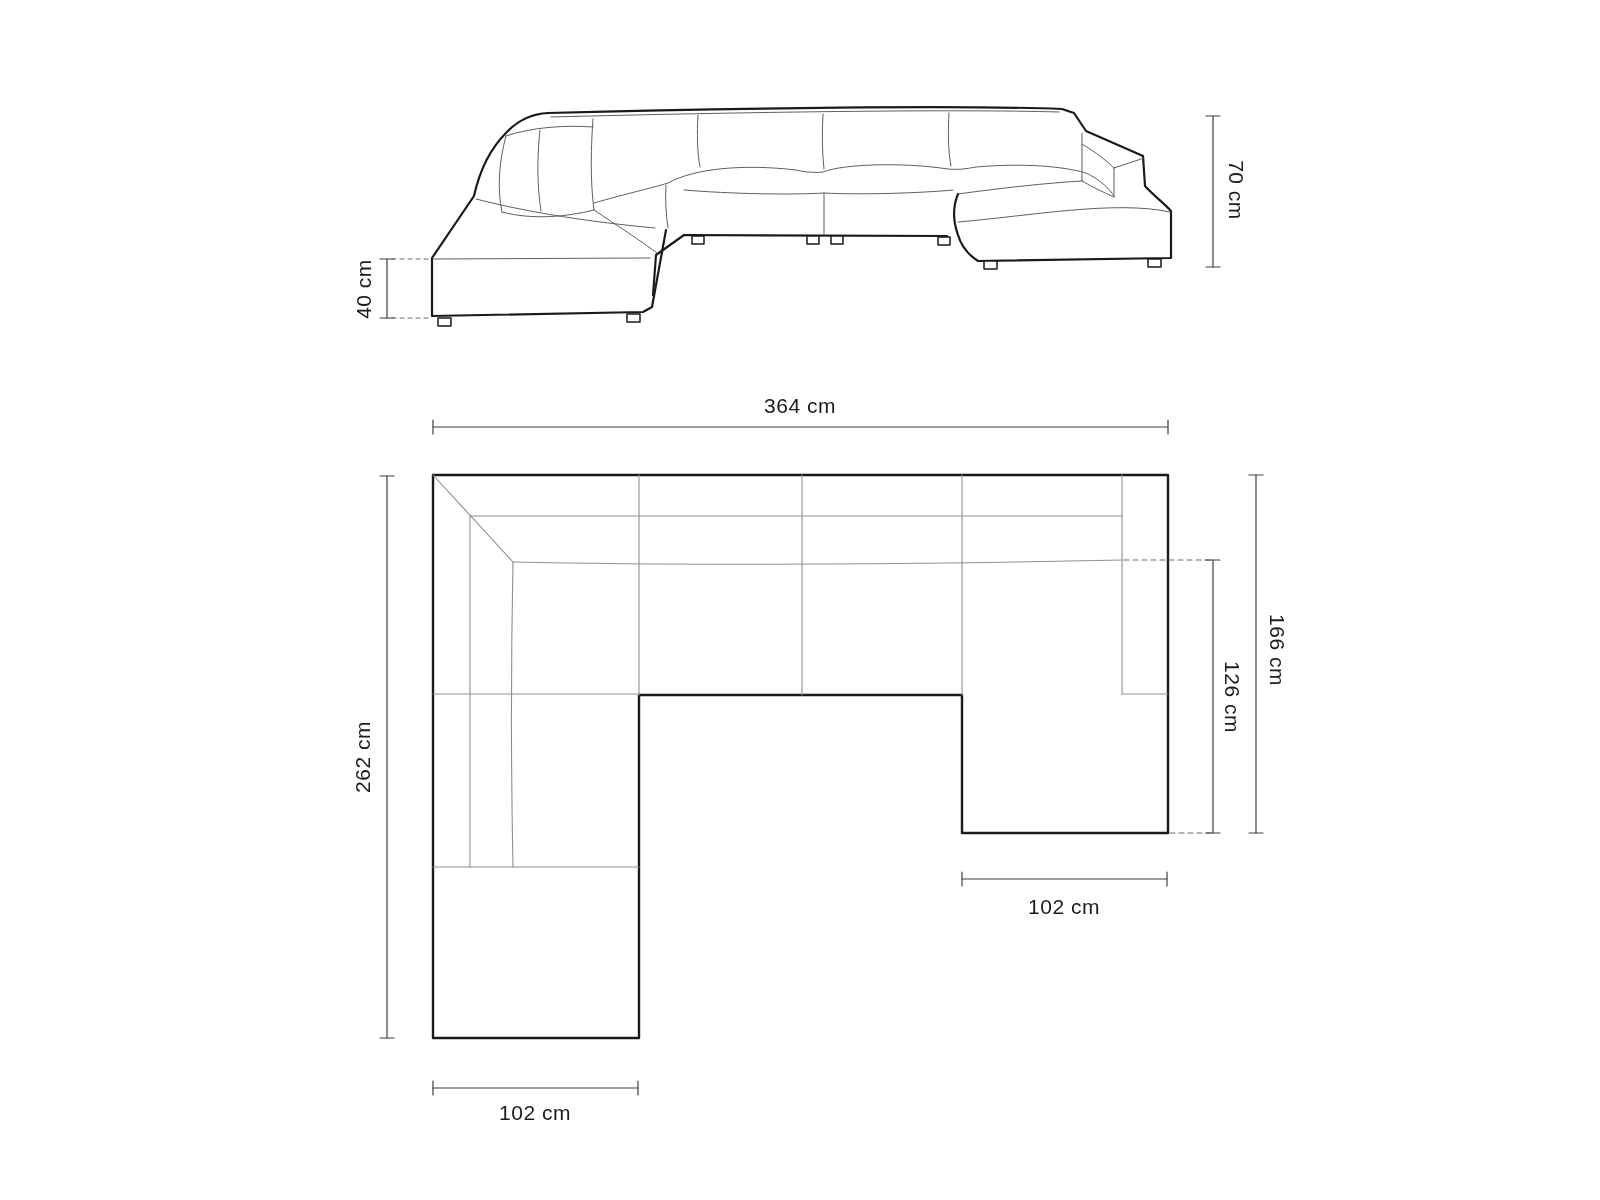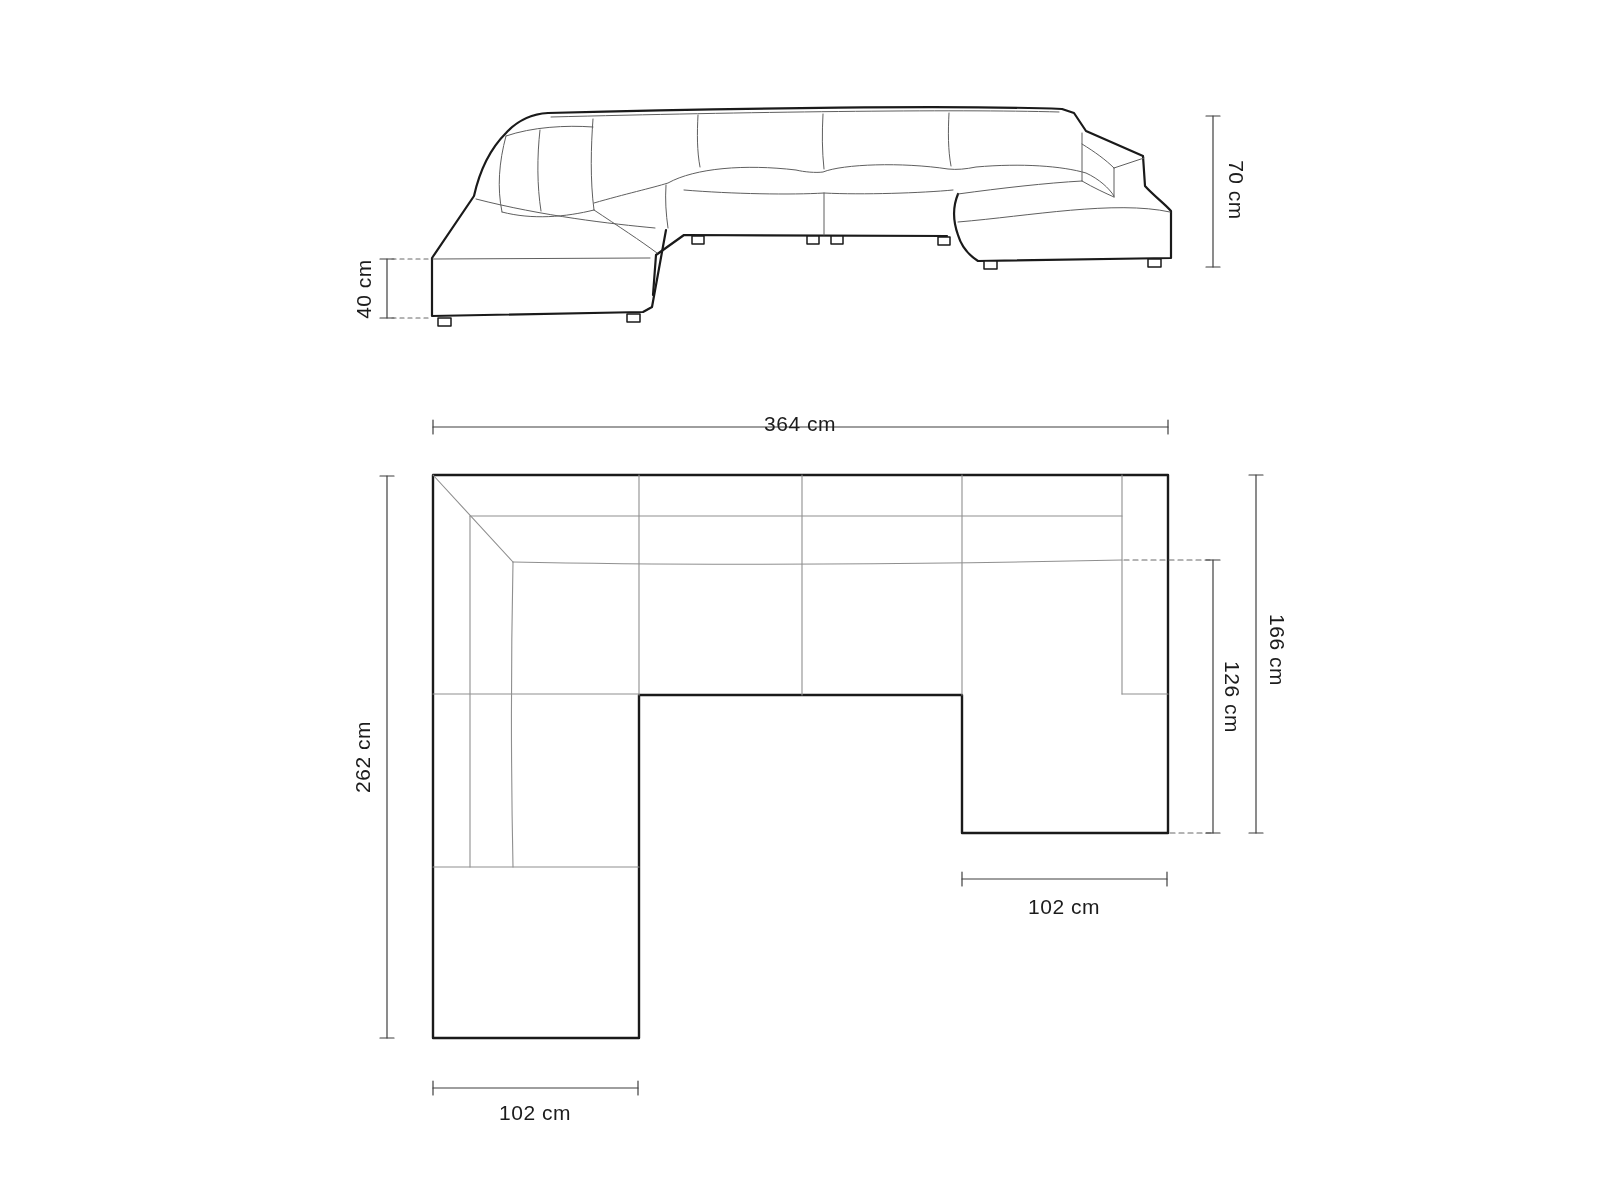--- a/index.html
+++ b/index.html
@@ -155,21 +155,21 @@
         <path d="M 962,872 L 962,886"></path>
         <path d="M 1167,872 L 1167,886"></path>
       </g>
     </g>
   </svg>
 
   <div class="dim-label rot-ccw" style="left:363px;top:289px;">40 cm</div>
 
   <div class="dim-label rot-cw" style="left:1236px;top:190px;">70 cm</div>
 
-  <div class="dim-label" style="left:800px;top:423px;">364 cm</div>
+  <div class="dim-label" style="left:800px;top:405px;">364 cm</div>
 
   <div class="dim-label rot-ccw" style="left:362px;top:757px;">262 cm</div>
 
   <div class="dim-label rot-cw" style="left:1277px;top:650px;">166 cm</div>
 
   <div class="dim-label rot-cw" style="left:1232px;top:697px;">126 cm</div>
 
   <div class="dim-label" style="left:535px;top:1112px;">102 cm</div>
 
   <div class="dim-label" style="left:1064px;top:906px;">102 cm</div>

